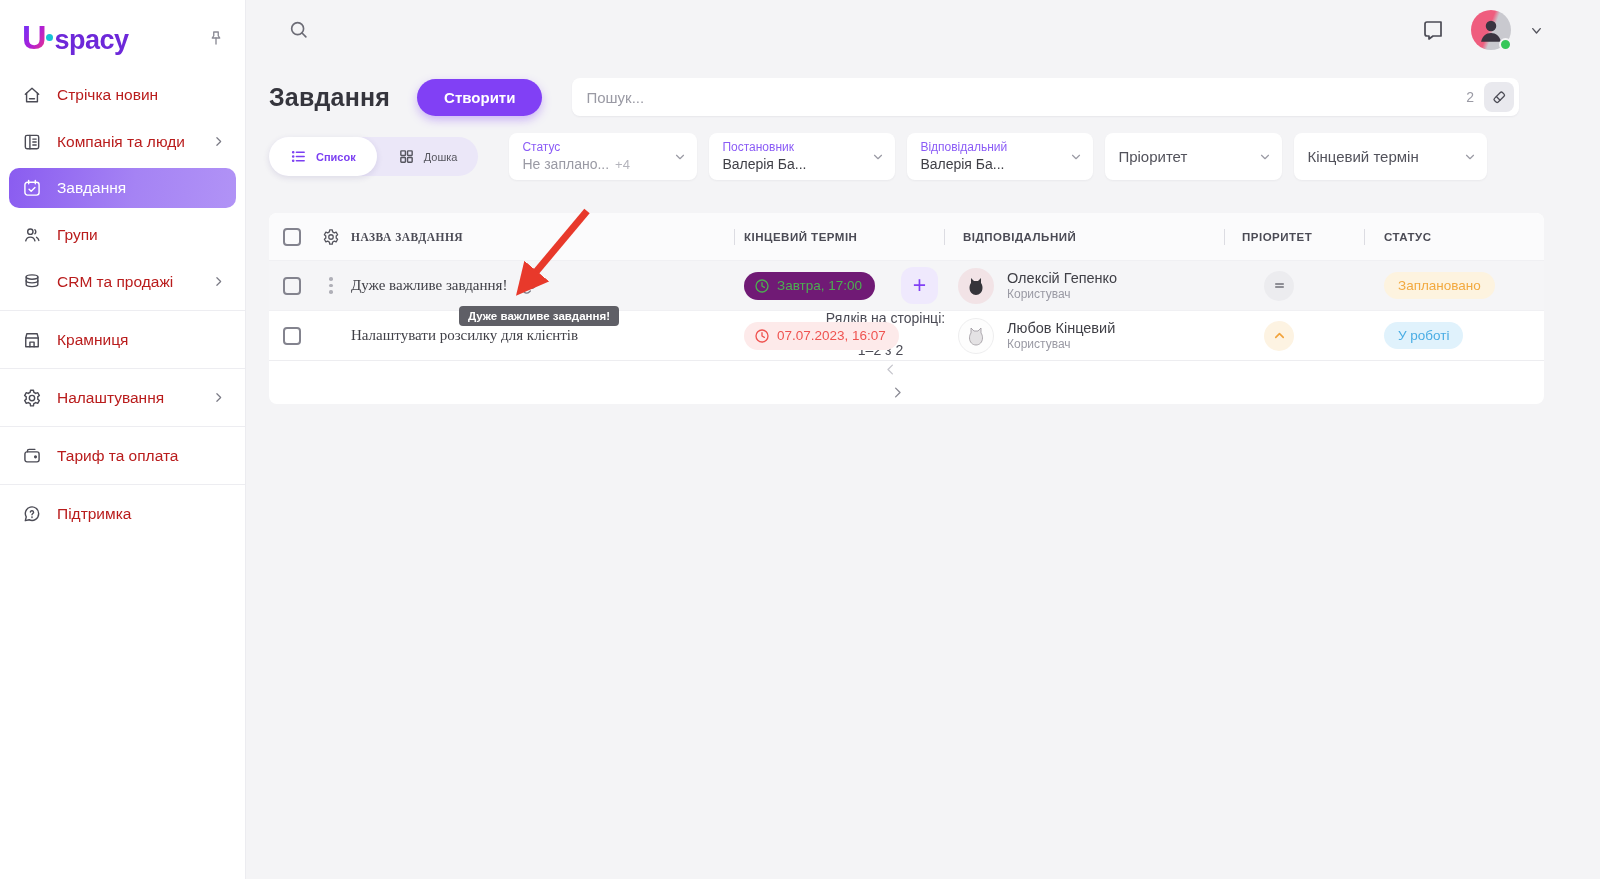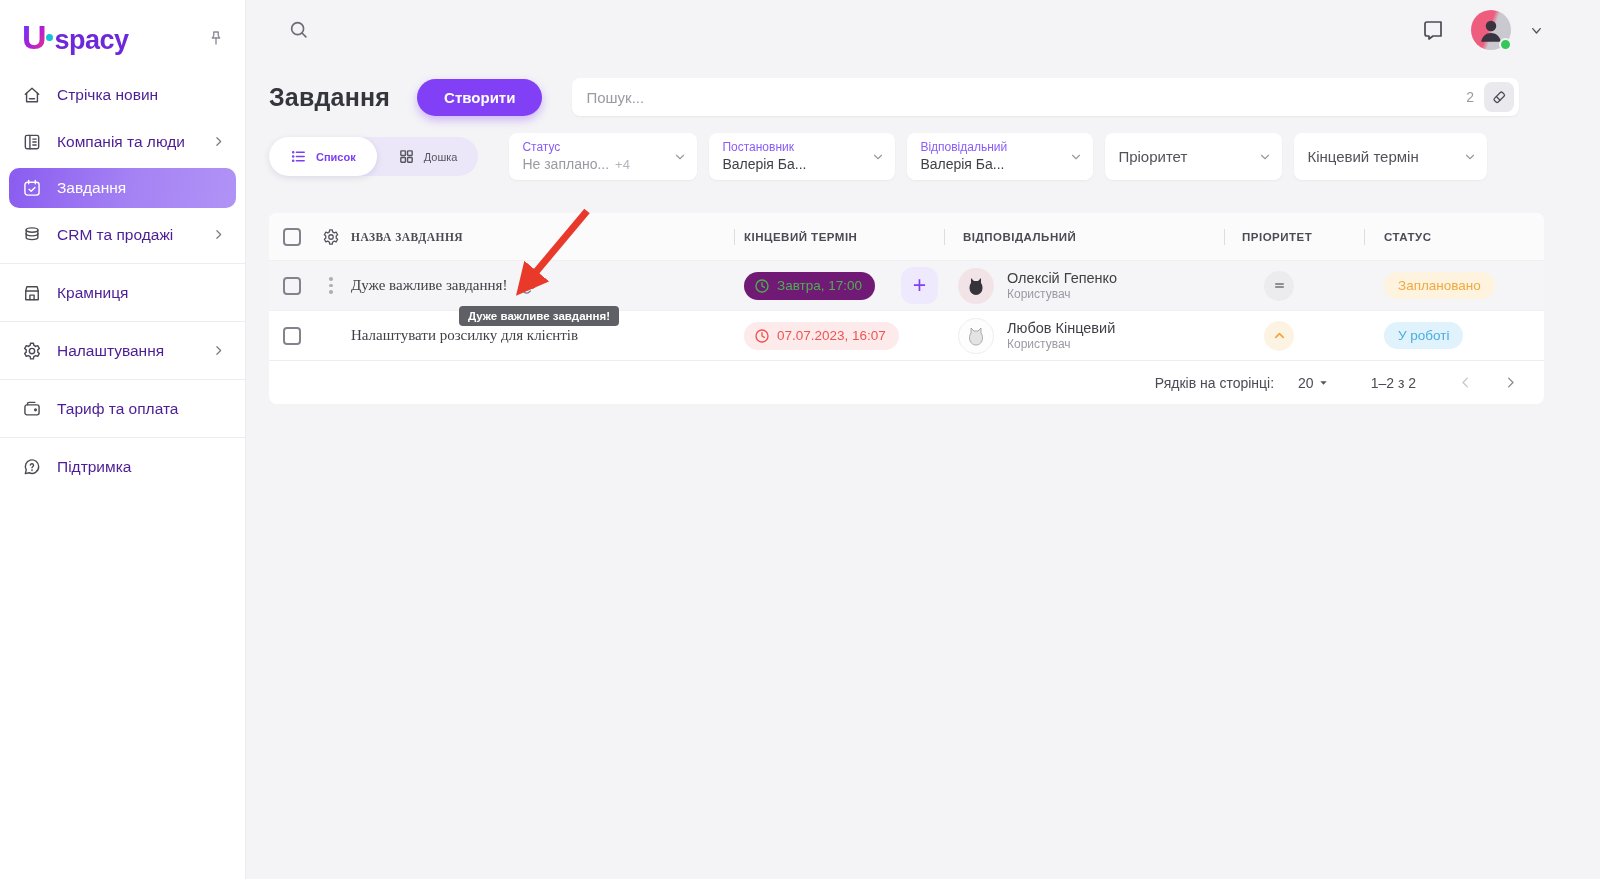--- a/index.html
+++ b/index.html
@@ -26,21 +26,21 @@
     -webkit-background-clip:text; background-clip:text; color:transparent;
     letter-spacing:-2px;
   }
   .logo-dot { width:7px; height:7px; border-radius:50%; background:#16c2d5; margin:0 2px 16px 1px; align-self:flex-end; }
   .logo-rest { font-size:27px; font-weight:700; color:#6d28d9; letter-spacing:-0.5px; }
   .pin-btn { margin-left:auto; color:#8a8a94; cursor:pointer; }
 
   .nav-item {
     display:flex; align-items:center; gap:15px;
     height:47px; padding:0 20px 0 22px;
-    font-size:15.5px; color:#4c1d95; cursor:pointer;
+    font-size:15.5px; color:#b91c1c; cursor:pointer;
   }
   .nav-item .nav-ico { color:#4b4b55; flex:0 0 20px; }
   .nav-item .chev { margin-left:auto; color:#7a7a85; }
   .nav-item.active {
     margin:3px 9px; height:40px; padding:0 12px 0 13px; border-radius:10px;
     background:linear-gradient(100deg,#8a5cf0 0%,#a583f4 55%,#b193f6 100%);
     color:#ffffff;
   }
   .nav-item.active .nav-ico { color:#ffffff; }
   .nav-divider { border:none; border-top:1px solid #ededf1; margin:5px 0; }
@@ -111,21 +111,21 @@
   .filter-chev { color:#9a9aa4; margin-left:6px; flex:0 0 auto; }
   .f-status { width:188px; } .f-reporter { width:186px; } .f-assignee { width:186px; }
   .f-priority { width:177px; } .f-deadline { width:193px; }
 
   
   .table-card { margin-top:33px; background:#fff; border-radius:8px; overflow:hidden; }
   .trow { display:flex; align-items:center; }
   .thead { height:47px; background:#fbfbfc; color:#4b4b55; font-size:11.5px; font-weight:700; letter-spacing:.5px; }
   .tbody-row { height:50px; border-top:1px solid #f0f0f3; font-size:15px; }
   .tbody-row.hovered { background:#f5f5f7; }
-  .tfoot { height:44px; border-top:1px solid #ededf0; justify-content:flex-end; padding-right:18px; }
+  .tfoot { height:44px; border-top:1px solid #ededf0; justify-content:flex-end; padding-right:18px;flex-direction:column; }
 
   .col-name { flex:0 0 465px; display:flex; align-items:center; min-width:0;font-family:Liberation Serif, serif; }
   .col-deadline { flex:0 0 210px; display:flex; align-items:center; justify-content:space-between; padding:0 6px 0 10px; position:relative; }
   .col-assignee { flex:0 0 280px; display:flex; align-items:center; padding-left:14px; position:relative; }
   .col-priority { flex:0 0 140px; display:flex; align-items:center; padding-left:18px; position:relative; }
   .col-status { flex:1; display:flex; align-items:center; padding-left:20px; position:relative; }
   .thead .hdiv::before {
     content:""; position:absolute; left:0; top:50%; transform:translateY(-50%);
     width:1px; height:16px; background:#dcdce2;
   }
@@ -236,20 +236,31 @@
     <div class="nav-item active">
       <span class="nav-ico">
           <svg width="20" height="20" viewBox="0 0 24 24" fill="none" stroke="currentColor" stroke-width="1.7" stroke-linecap="round" stroke-linejoin="round">
             <rect x="3.5" y="5" width="17" height="15.5" rx="3"></rect>
             <line x1="8" y1="3" x2="8" y2="7"></line>
             <line x1="16" y1="3" x2="16" y2="7"></line>
             <polyline points="8.5 13.5 11 16 15.5 11.5"></polyline>
           </svg>
         </span>
       <span>Завдання</span>
+    </div>
+    <div class="nav-item">
+      <span class="nav-ico">
+          <svg width="20" height="20" viewBox="0 0 24 24" fill="none" stroke="currentColor" stroke-width="1.7" stroke-linecap="round" stroke-linejoin="round">
+            <circle cx="10" cy="8" r="3.2"></circle>
+            <path d="M4.5 19c.7-3 2.8-4.5 5.5-4.5s4.8 1.5 5.5 4.5"></path>
+            <path d="M15.5 5.6a3.2 3.2 0 0 1 0 4.8"></path>
+            <path d="M17.5 14.8c1.4.7 2.3 2 2.7 3.7"></path>
+          </svg>
+        </span>
+      <span>Групи</span>
     </div>
     <div class="nav-item">
       <span class="nav-ico">
           <svg width="20" height="20" viewBox="0 0 24 24" fill="none" stroke="currentColor" stroke-width="1.7" stroke-linecap="round" stroke-linejoin="round">
             <ellipse cx="12" cy="6" rx="7" ry="2.6"></ellipse>
             <path d="M5 6v4.5C5 11.9 8.1 13 12 13s7-1.1 7-2.5V6"></path>
             <path d="M5 10.5V15c0 1.4 3.1 2.5 7 2.5s7-1.1 7-2.5v-4.5"></path>
           </svg>
         </span>
       <span>CRM та продажі</span>

